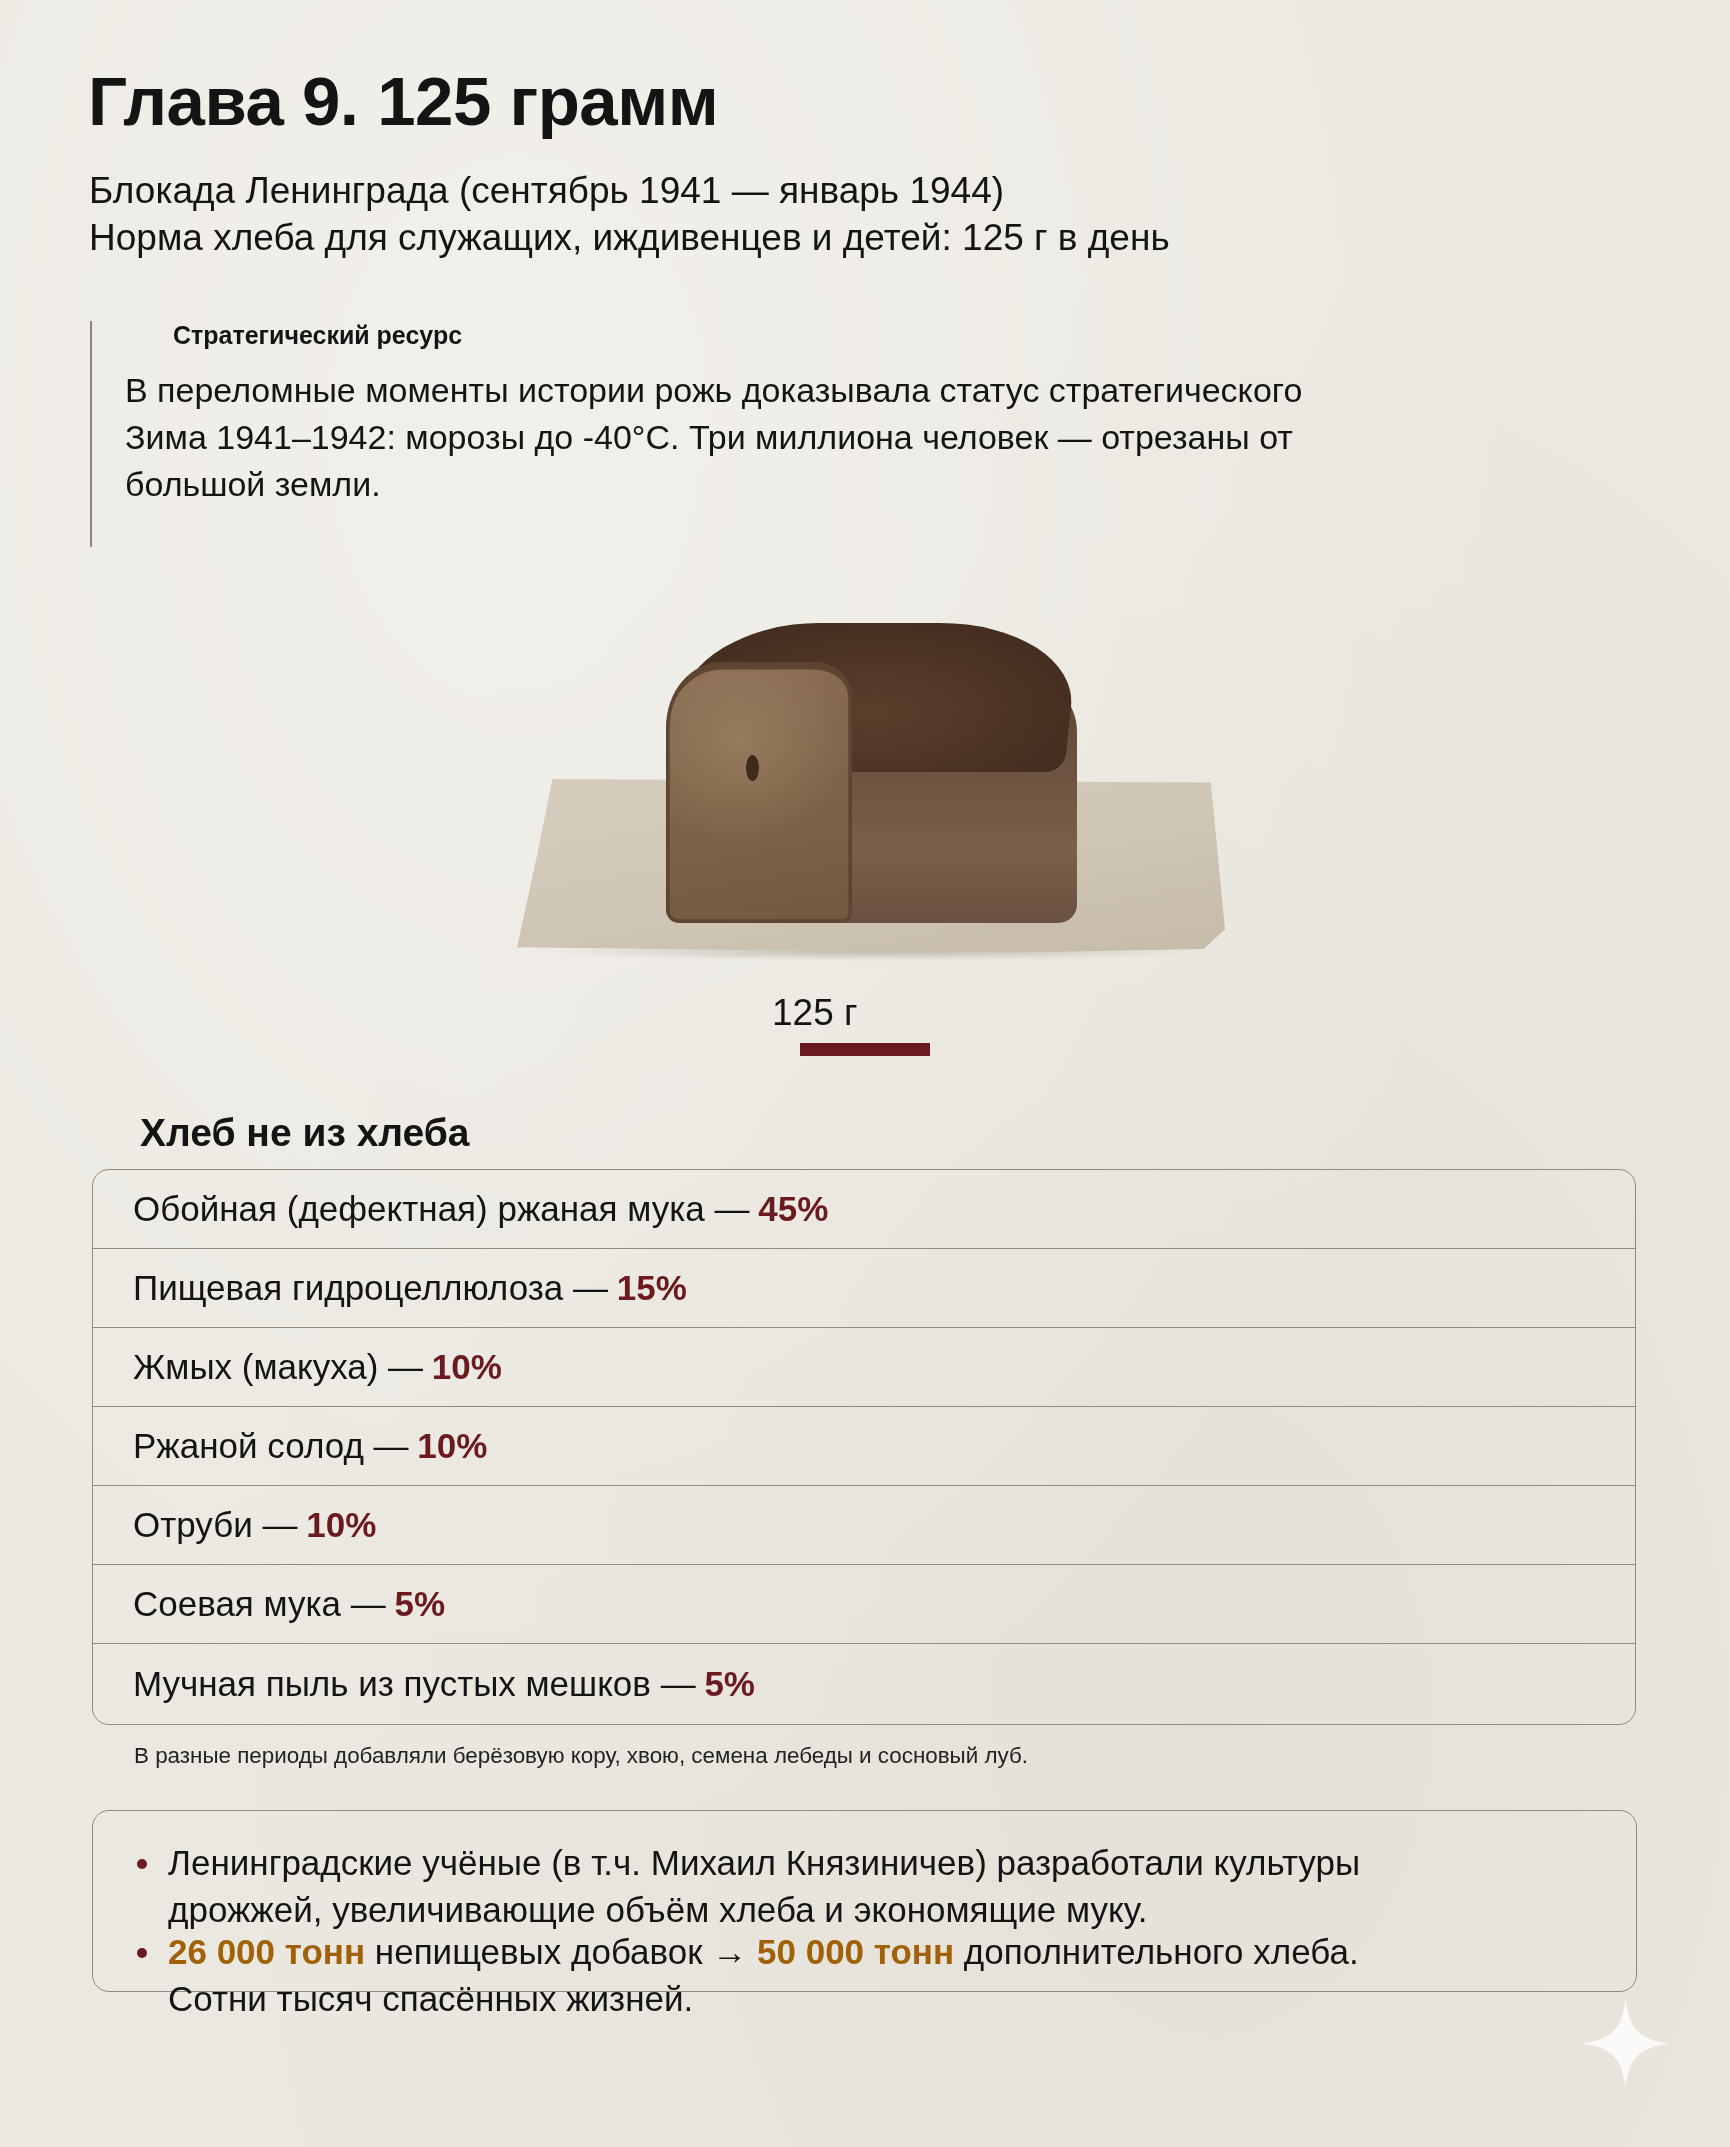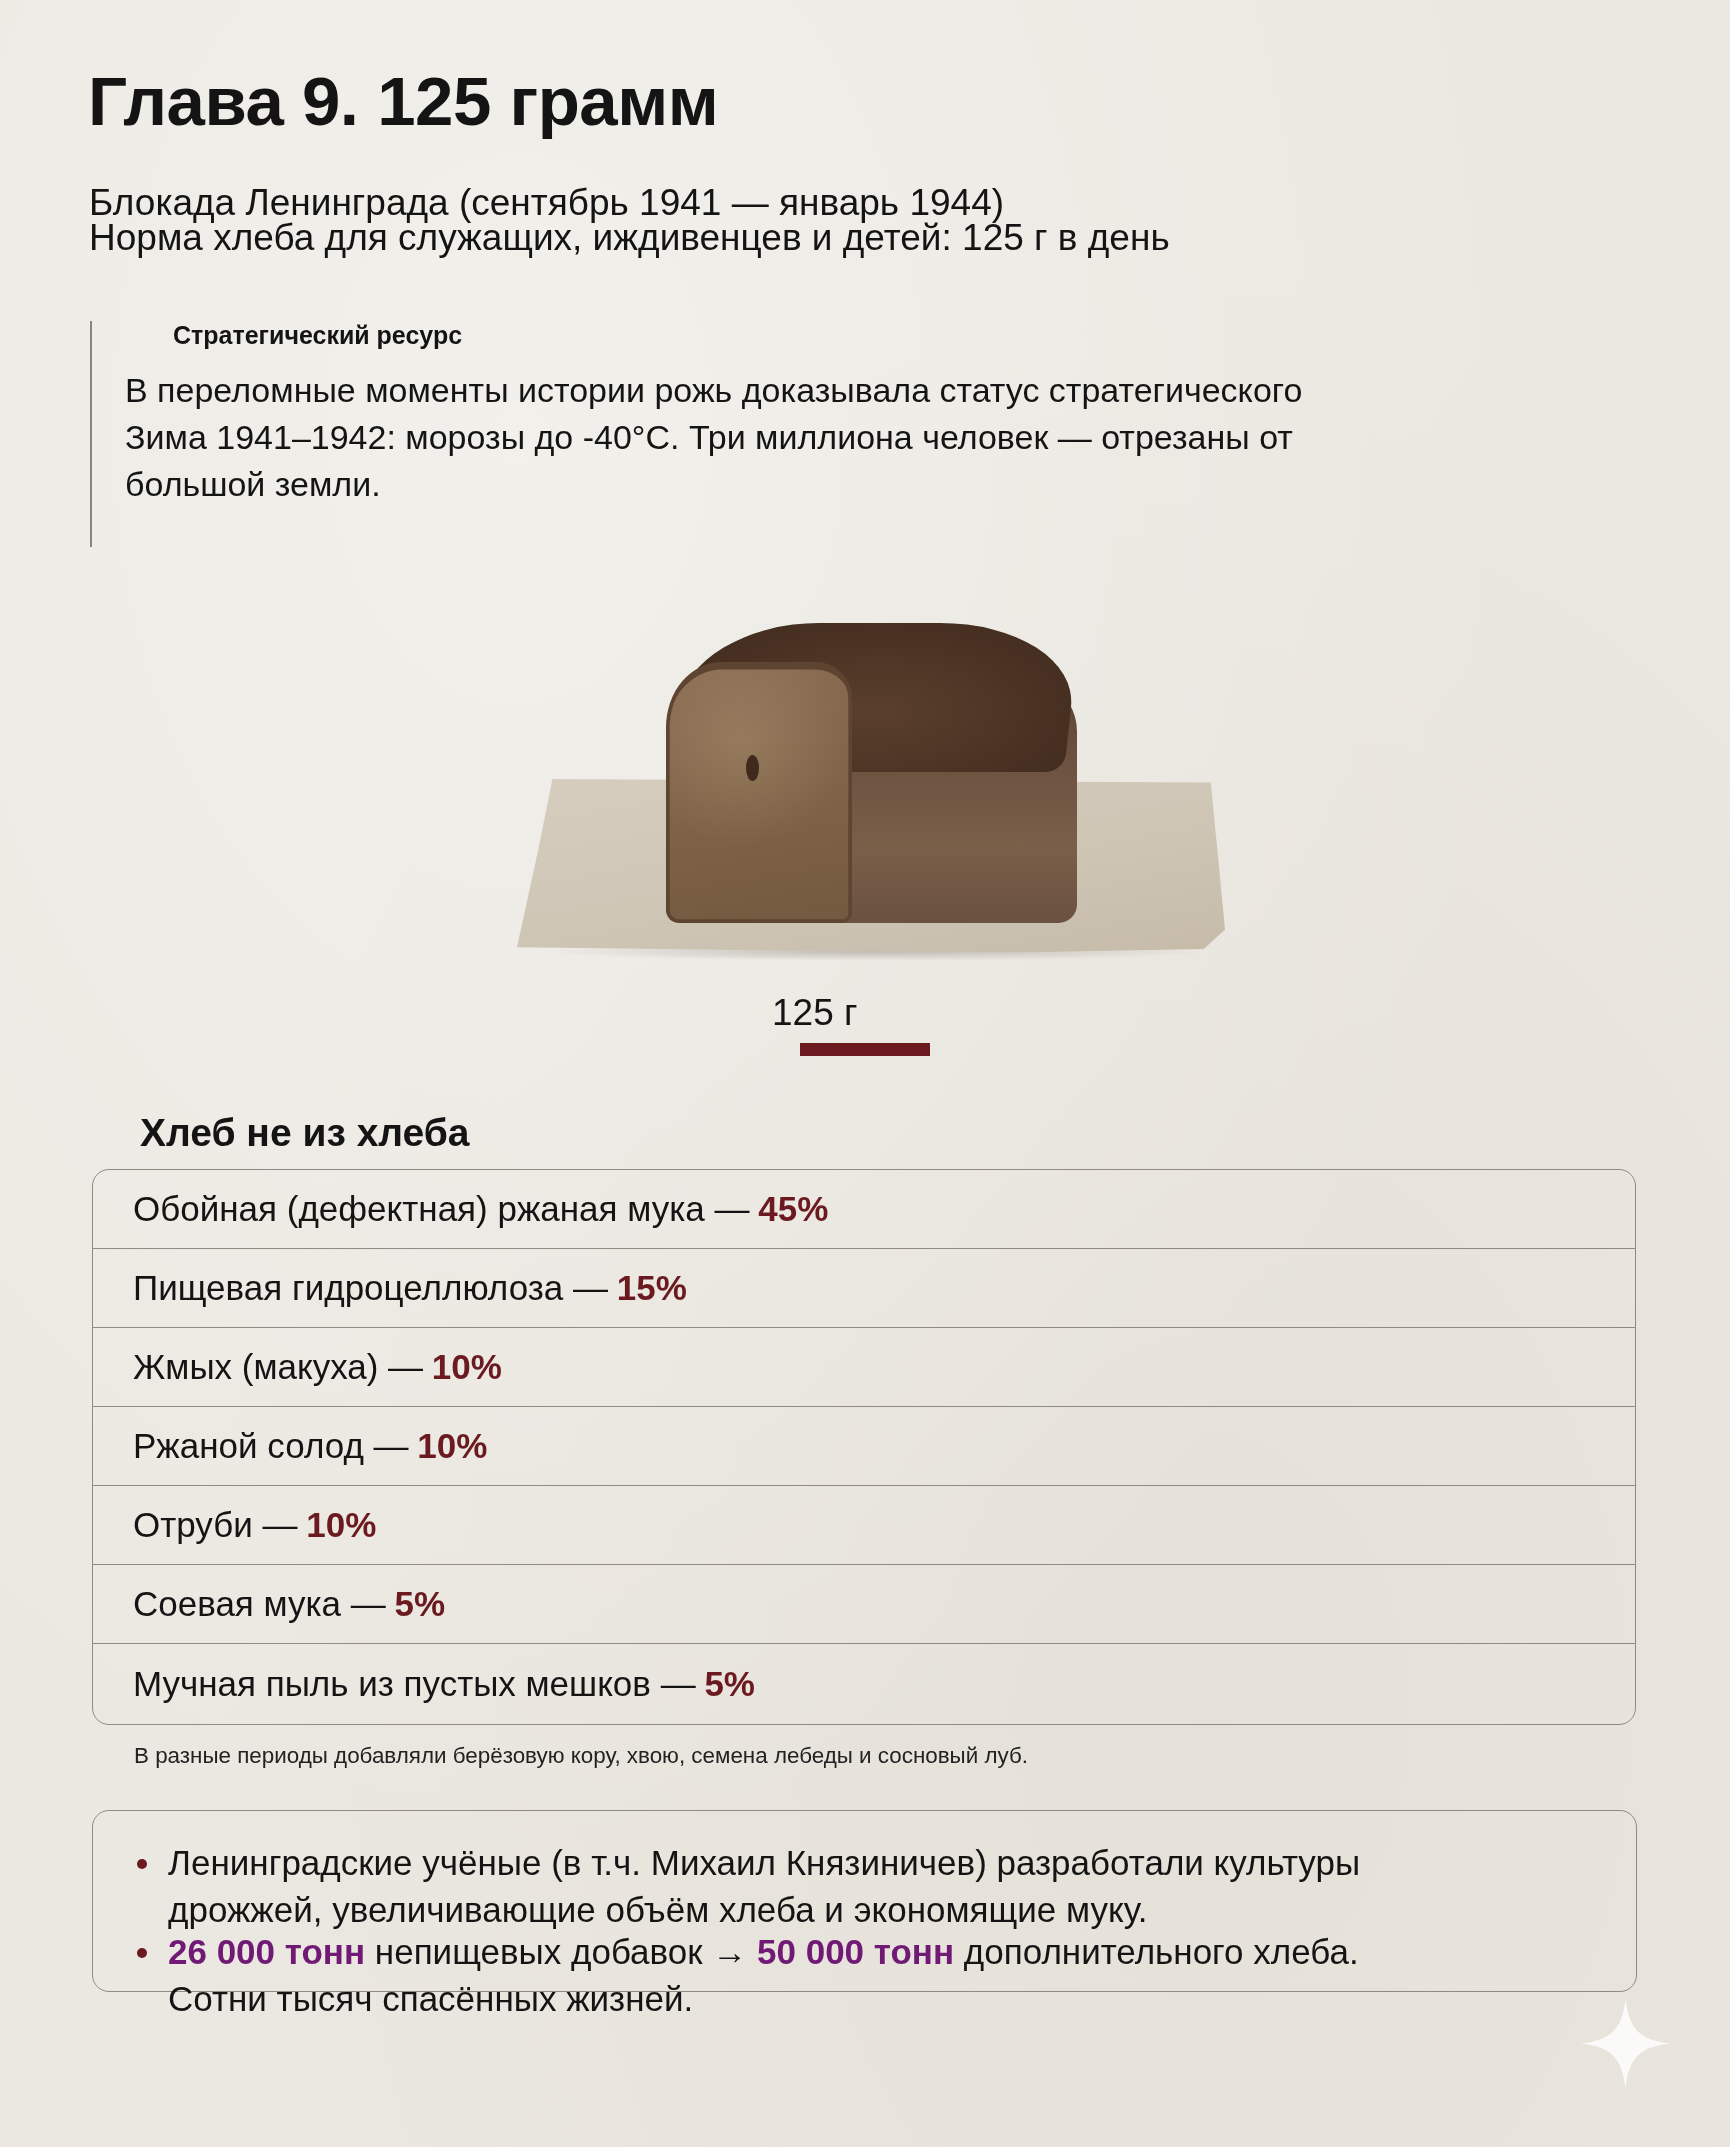--- a/index.html
+++ b/index.html
@@ -27,21 +27,21 @@
     letter-spacing: -0.5px;
     line-height: 1;
     white-space: nowrap;
   }
   .subtitle {
     left: 89px;
     font-size: 37px; font-weight: 400;
     line-height: 1;
     white-space: nowrap;
   }
-  .subtitle.l1 { top: 184px; }
+  .subtitle.l1 { top: 172px; }
   .subtitle.l2 { top: 219px; }
 
   
   .rule {
     left: 90px; top: 321px;
     width: 1.9px; height: 226px;
     background: #8a867e;
   }
   .strat-head {
     left: 125px; top: 323px;
@@ -156,21 +156,21 @@
   }
   .bullet-item .dot {
     position: absolute;
     left: -31px; top: 19.6px;
     width: 10.3px; height: 10.3px; border-radius: 50%;
     background: #6b1a1f;
   }
   .bullet-item div { white-space: nowrap; }
   .b1 { top: 28px; }
   .b2 { top: 117px; }
-  .hl { color: #701a75; font-weight: 700; }
+  .hl { color: #a16207; font-weight: 700; }
 
   .sparkle {
     left: 1581px; top: 1999px; width: 89px; height: 89px;
   }
 </style>
 </head>
 <body>
 
 <div class="abs title">Глава 9. 125 грамм</div>
 <div class="abs subtitle l1">Блокада Ленинграда (сентябрь 1941 — январь 1944)</div>

